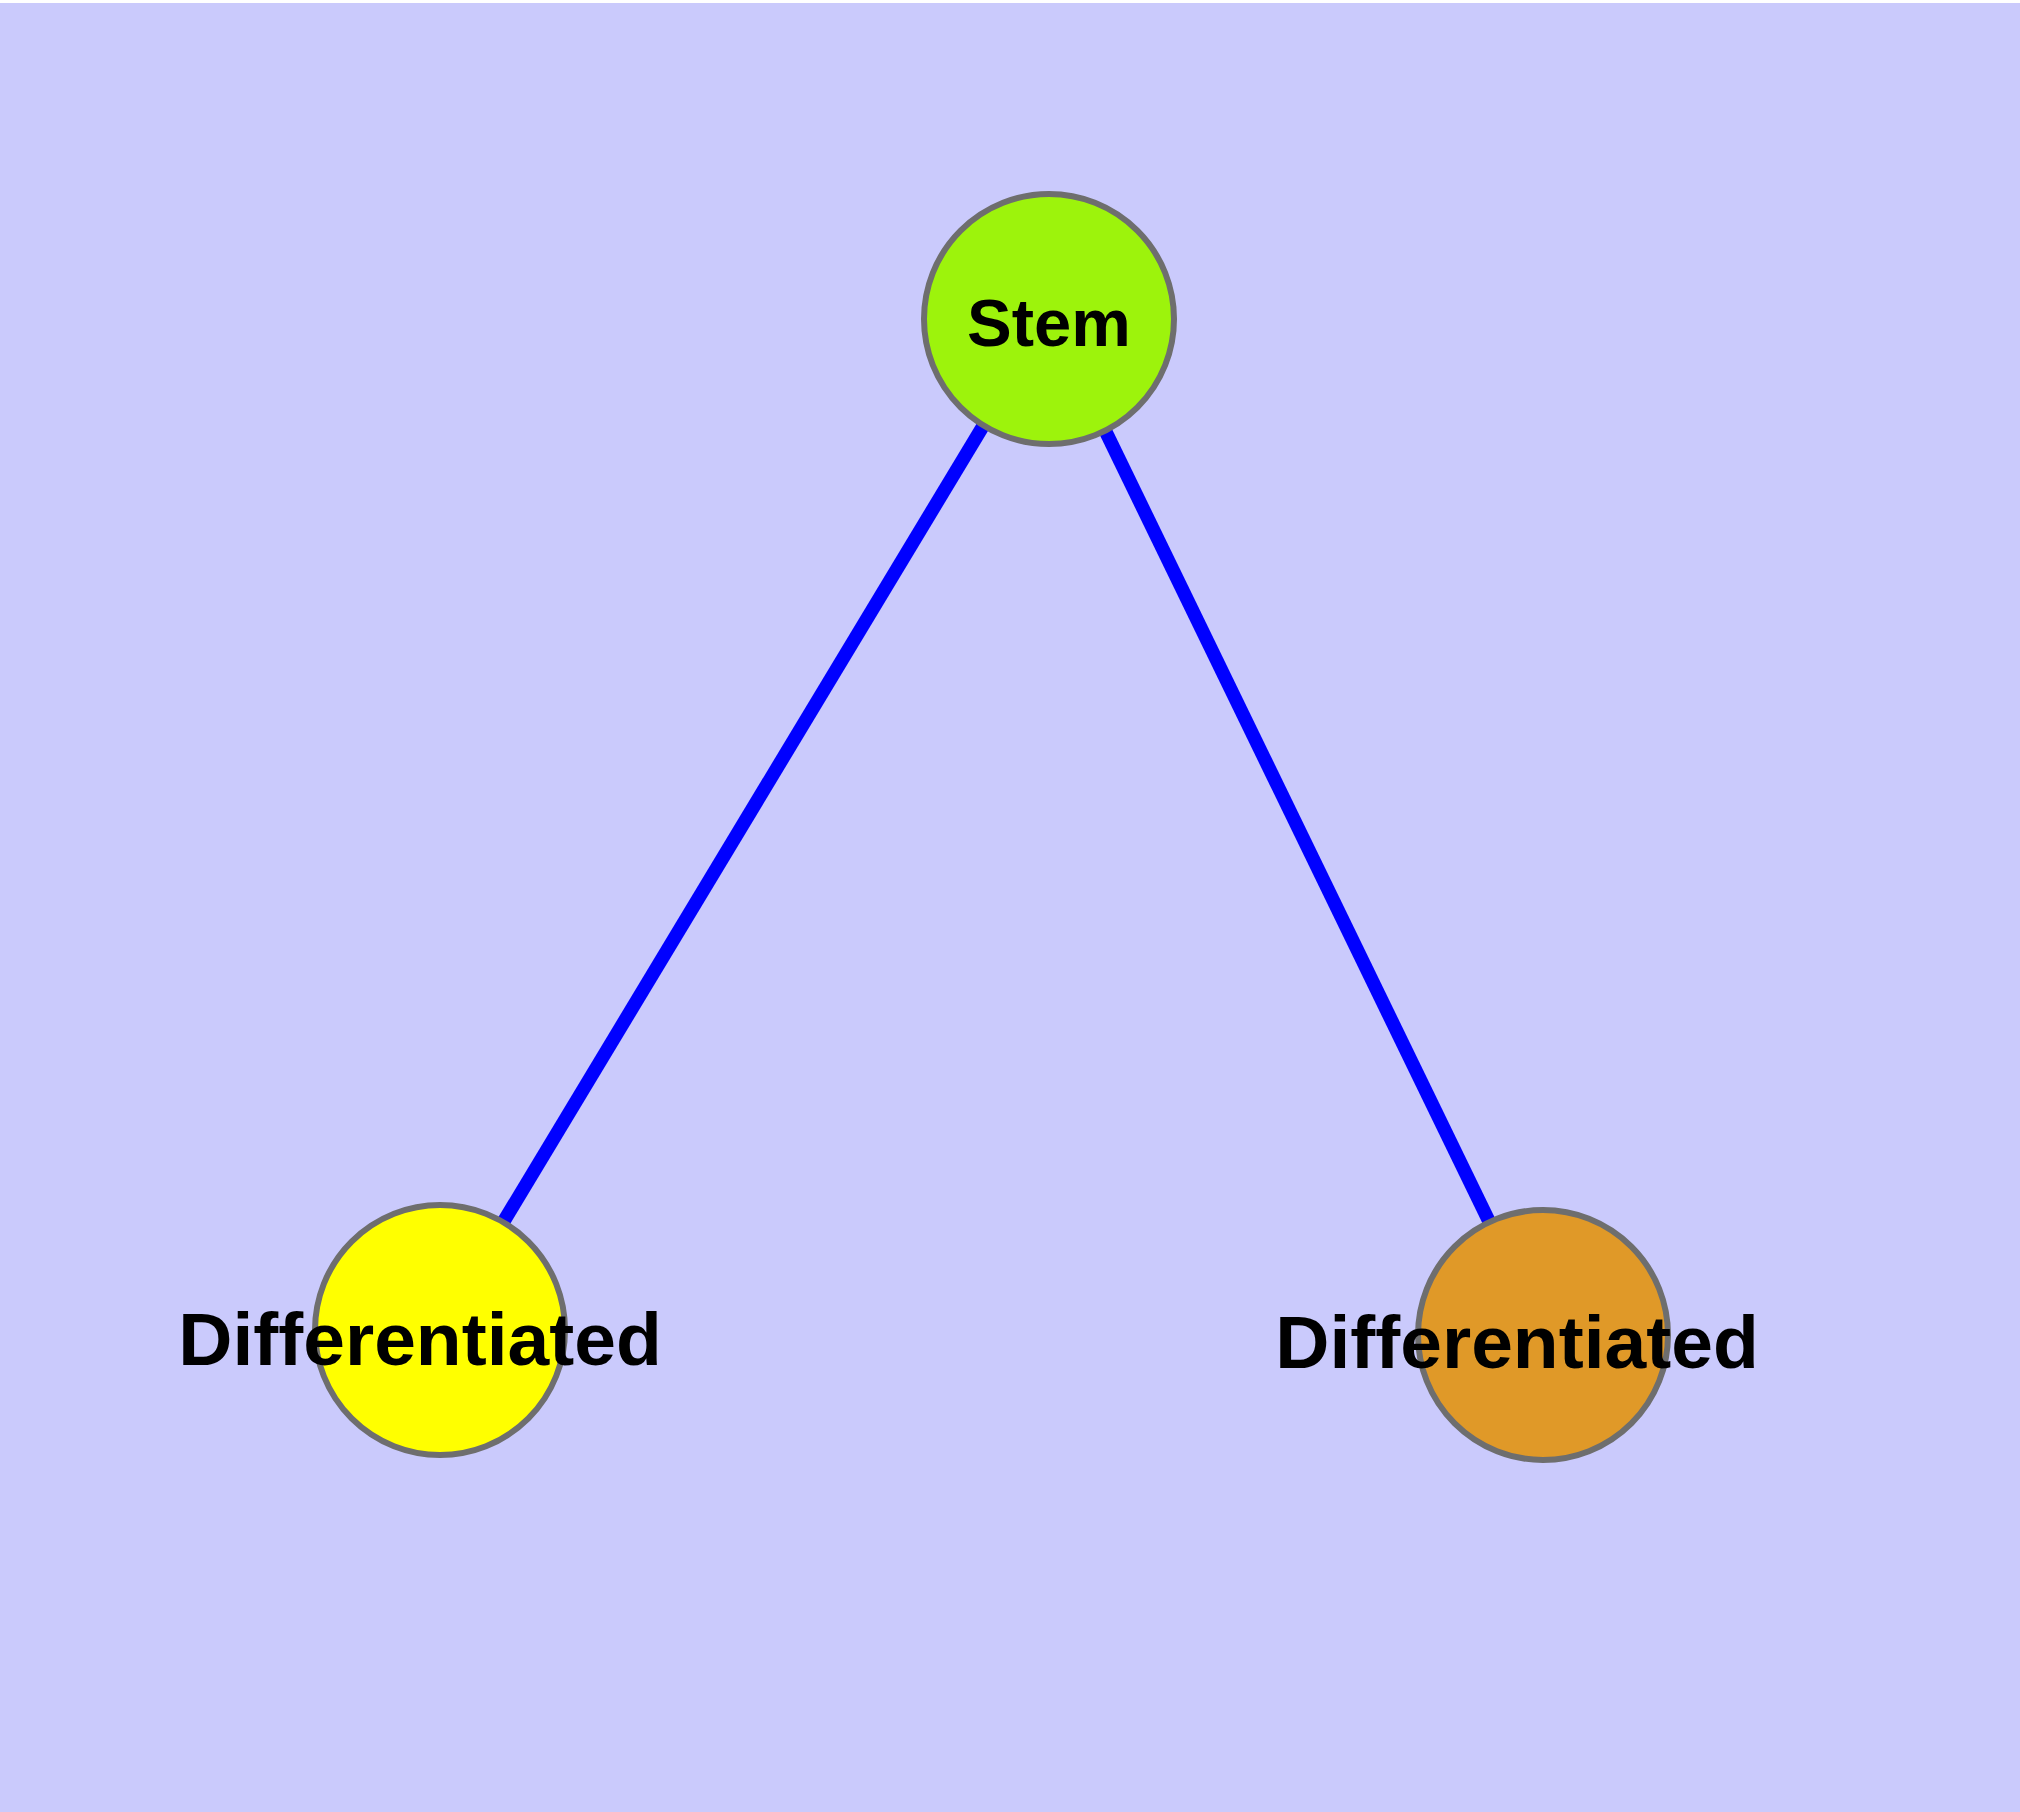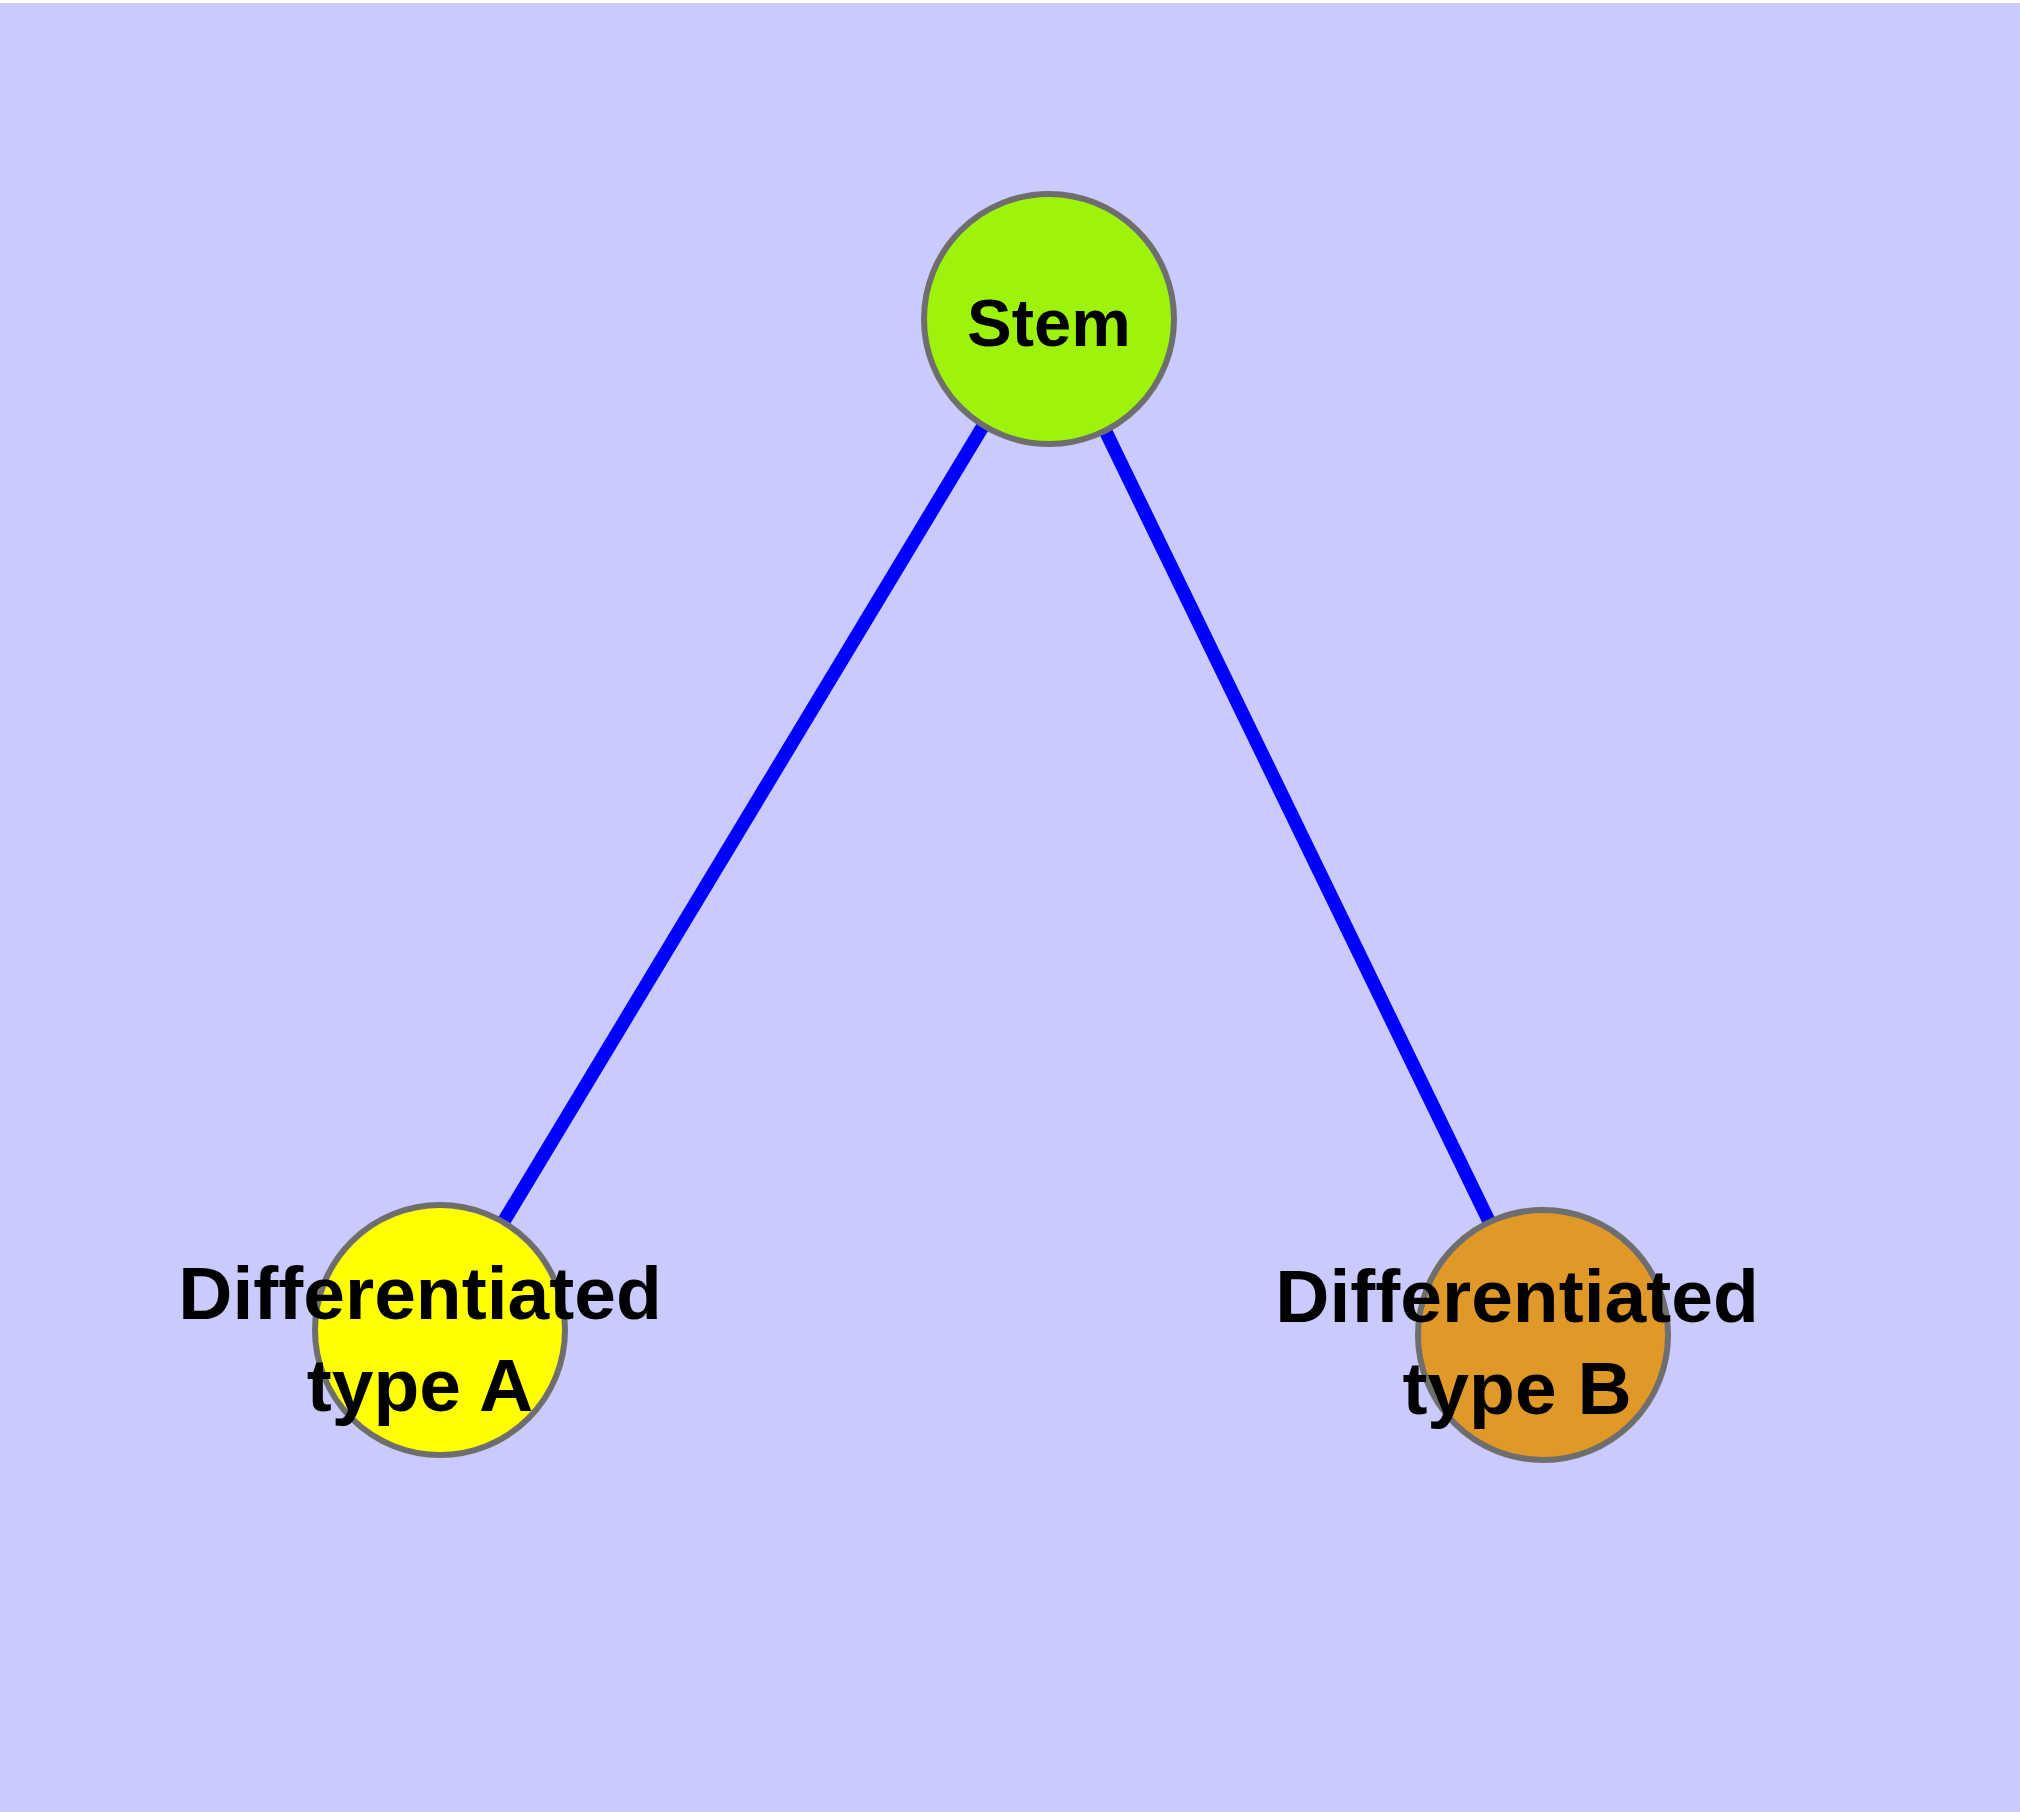--- a/index.html
+++ b/index.html
@@ -55,22 +55,20 @@
   <div class="node" style="left: 921px; top: 188px; width: 256px; height: 256px; background: rgb(157, 243, 12); border-color: rgb(110, 110, 110); border-width: 6px;"></div>
   <div class="node" style="left: 312px; top: 1199px; width: 256px; height: 256px; background: rgb(255, 255, 0); border-color: rgb(110, 110, 110); border-width: 6px;"></div>
   <div class="node" style="left: 1415px; top: 1204px; width: 256px; height: 256px; background: rgb(224, 153, 40); border-color: rgb(110, 110, 110); border-width: 6px;"></div>
 
   <div class="node-label" style="left: 1049px; top: 320px; color: rgb(0, 0, 0); font-size: 67px; line-height: 92px;">
     <span class="label-line">Stem</span>
   </div>
 
   <div class="node-label" style="left: 420px; top: 1336px; color: rgb(0, 0, 0); font-size: 75px; line-height: 92px;">
     <span class="label-line">Differentiated</span>
-    <span class="label-line">type A</span>
   </div>
 
   <div class="node-label" style="left: 1517px; top: 1339px; color: rgb(0, 0, 0); font-size: 75px; line-height: 92px;">
     <span class="label-line">Differentiated</span>
-    <span class="label-line">type B</span>
   </div>
 
 </div>
 
 
 </body></html>

